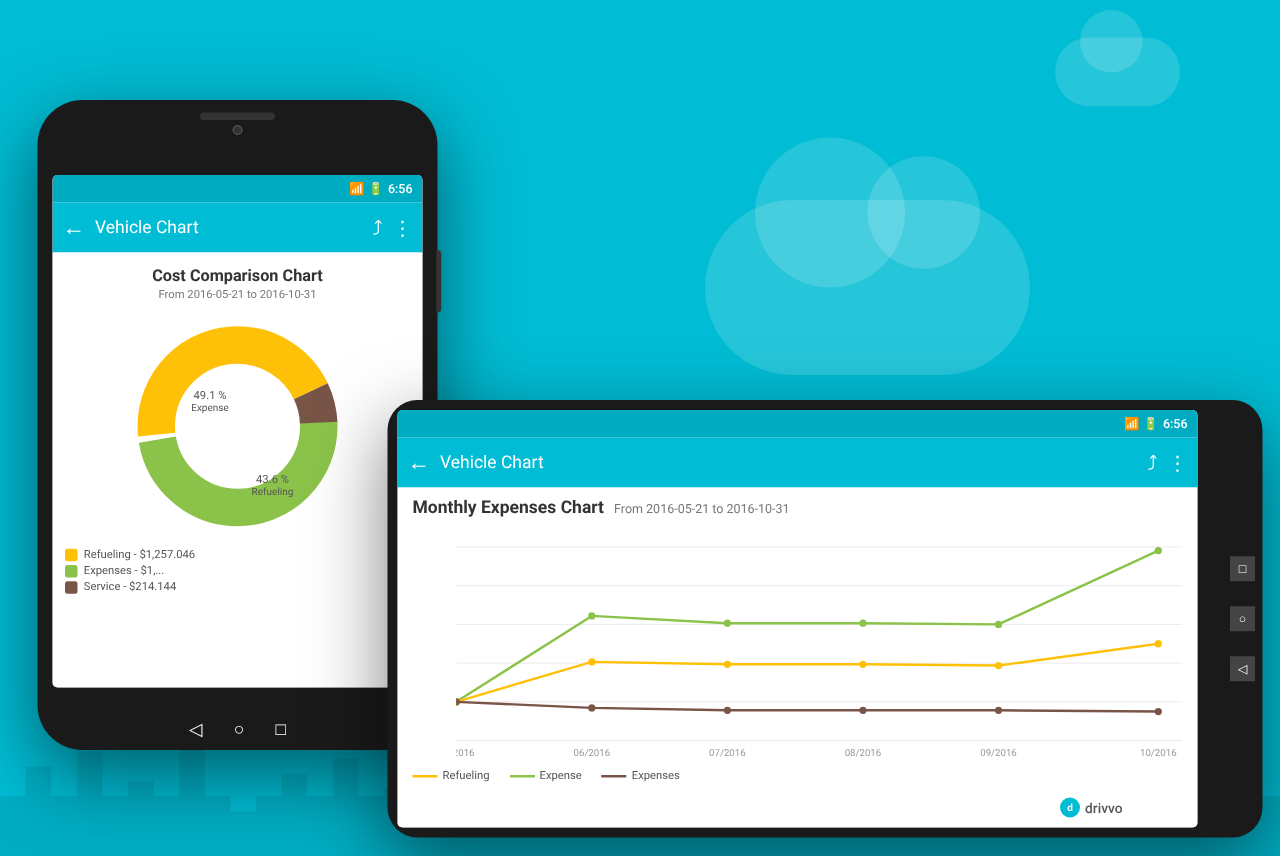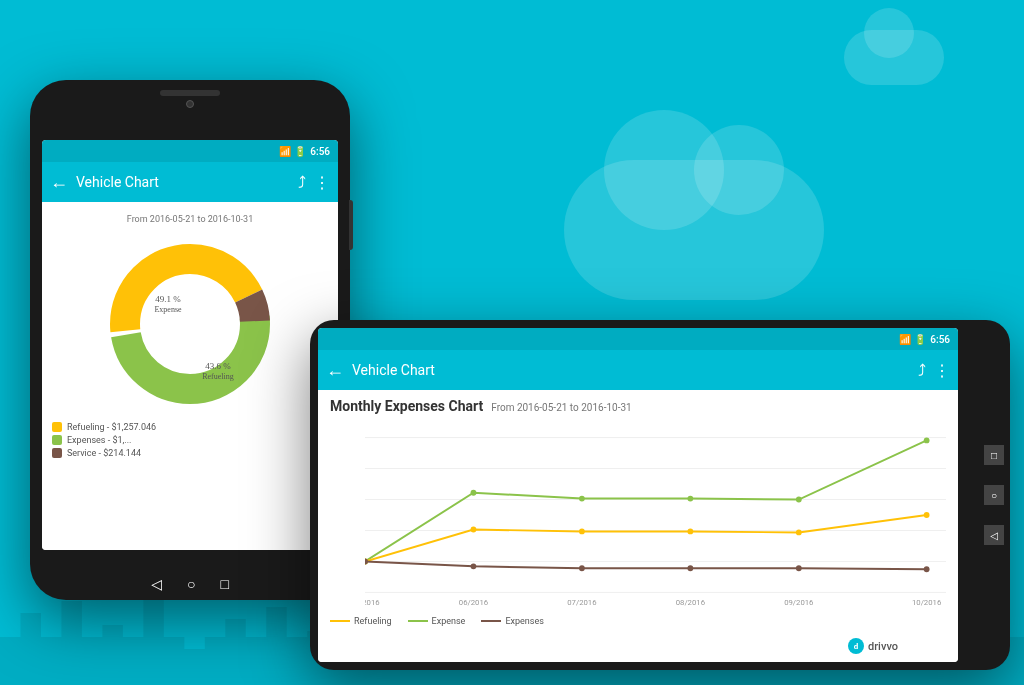--- a/index.html
+++ b/index.html
@@ -196,21 +196,20 @@
       font-size: 9px;
       color: #777;
       margin-bottom: 10px;
     }
 
     
     .donut-container {
       display: flex;
       justify-content: center;
       margin: 5px 0;
-      font-family: Liberation Serif, serif;
     }
 
     .donut-svg {
       width: 180px;
       height: 180px;
     }
 
     .legend {
       margin-top: 8px;
       font-size: 9px;
@@ -395,20 +394,21 @@
     </div>
 
     <div class="app-bar">
       <span class="back-arrow">←</span>
       <span class="app-bar-title">Vehicle Chart</span>
       <span class="app-bar-icon">⤴</span>
       <span class="app-bar-icon">⋮</span>
     </div>
 
     <div class="back-phone-content">
+      <div class="chart-title-main">Cost Comparison Chart</div>
       <div class="chart-subtitle">From 2016-05-21 to 2016-10-31</div>
 
       <div class="donut-container">
         <svg class="donut-svg" viewBox="0 0 180 180">
 
           <circle cx="90" cy="90" r="65" fill="none" stroke="#8BC34A" stroke-width="30" stroke-dasharray="200 204" stroke-dashoffset="-95" transform="rotate(-90 90 90)"></circle>
           <circle cx="90" cy="90" r="65" fill="none" stroke="#FFC107" stroke-width="30" stroke-dasharray="178 226" stroke-dashoffset="105" transform="rotate(-90 90 90)"></circle>
           <circle cx="90" cy="90" r="65" fill="none" stroke="#795548" stroke-width="30" stroke-dasharray="26 378" stroke-dashoffset="-73" transform="rotate(-90 90 90)"></circle>
 
           <circle cx="90" cy="90" r="49" fill="white"></circle>

